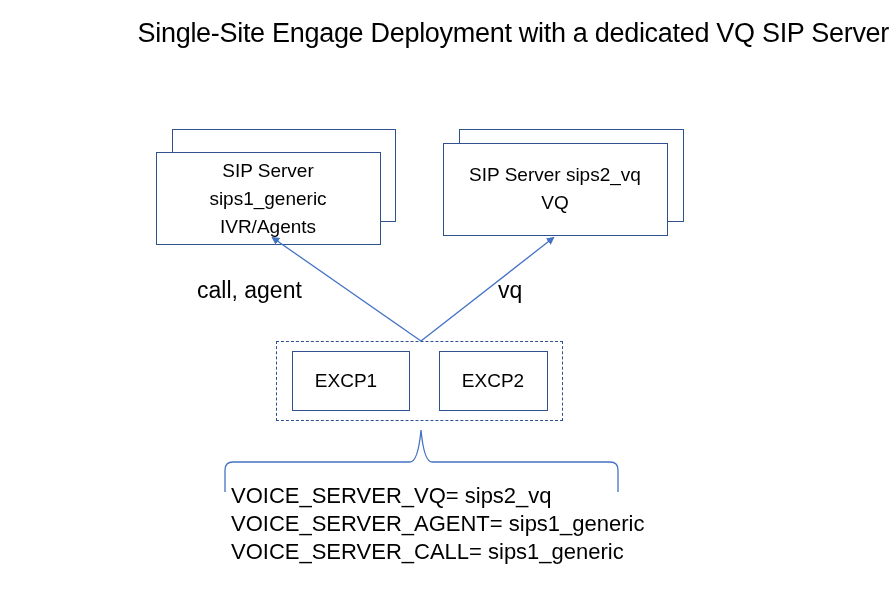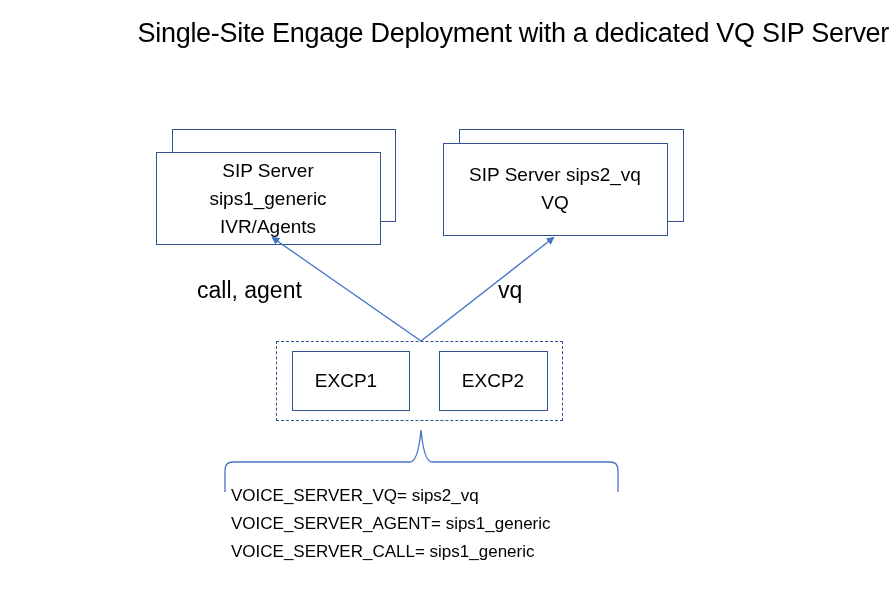--- a/index.html
+++ b/index.html
@@ -6,21 +6,21 @@
   body { width: 889px; height: 600px; position: relative; overflow: hidden;
          font-family: "Liberation Sans", "DejaVu Sans", sans-serif; color: #000; }
   .title { position: absolute; left: 0; top: 18px; width: 889px; text-align: right;
            font-size: 27px; letter-spacing: -0.3px; }
   svg.wires { position: absolute; left: 0; top: 0; }
   .box { position: absolute; box-sizing: border-box; border: 1.5px solid #2f528f; background: #fff; }
   .back { background: #fff; }
   .txt { position: absolute; text-align: center; font-size: 19px; line-height: 28px; }
   .lbl { position: absolute; font-size: 23px; }
   .dashed { position: absolute; box-sizing: border-box; border: 1.3px dashed #2f528f; }
-  .cfg { position: absolute; left: 231px; top: 482px; font-size: 17px; line-height: 28px; }
+  .cfg { position: absolute; left: 231px; top: 482px; font-size: 22px; line-height: 28px; }
 </style>
 </head>
 <body>
 
 <div class="title">Single-Site Engage Deployment with a dedicated VQ SIP Server</div>
 
 <div class="box back" style="left:172px;top:129px;width:224px;height:93px;"></div>
 <div class="box" style="left:156px;top:152px;width:225px;height:93px;">
   <div class="txt" style="left:0;top:4px;width:222px;">
     <div>SIP Server</div>

